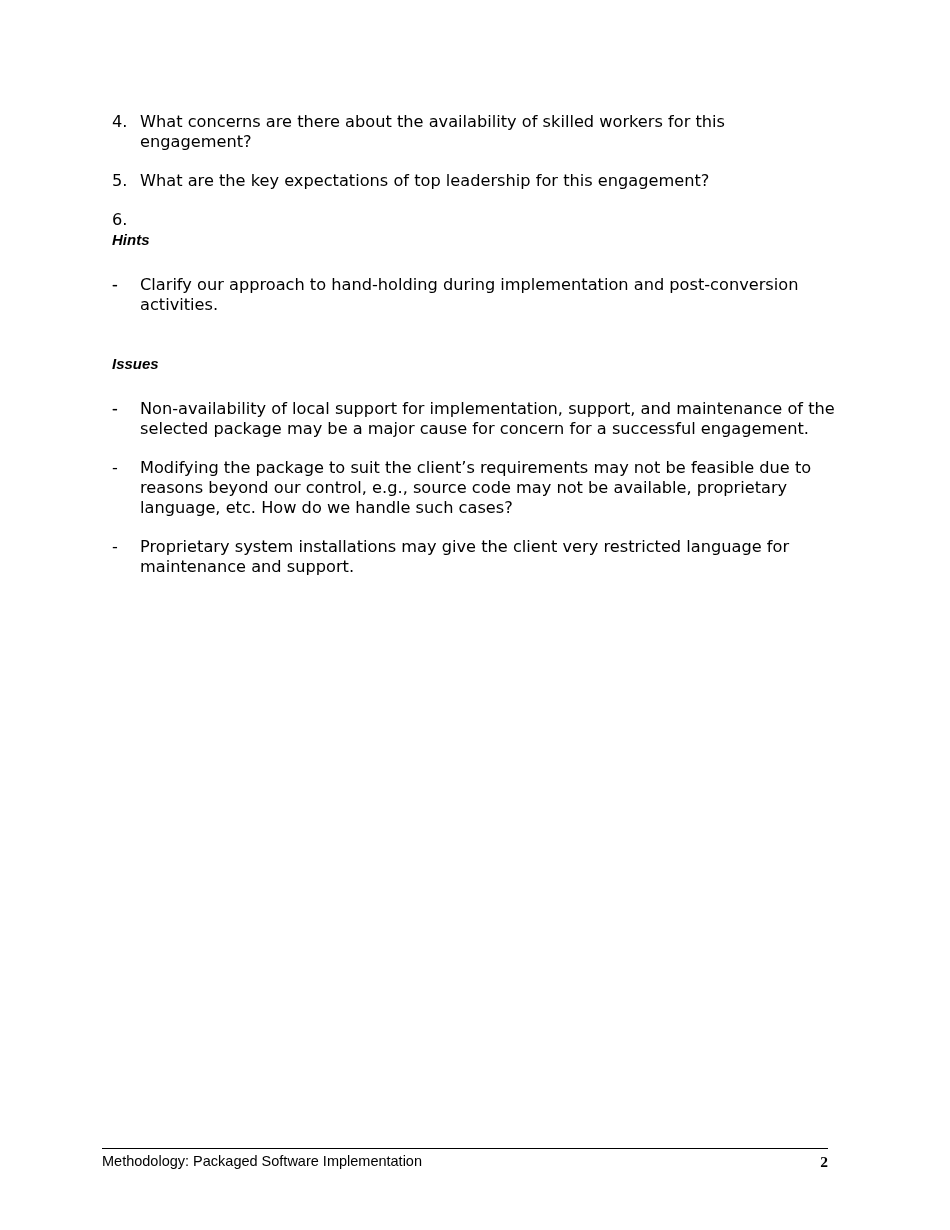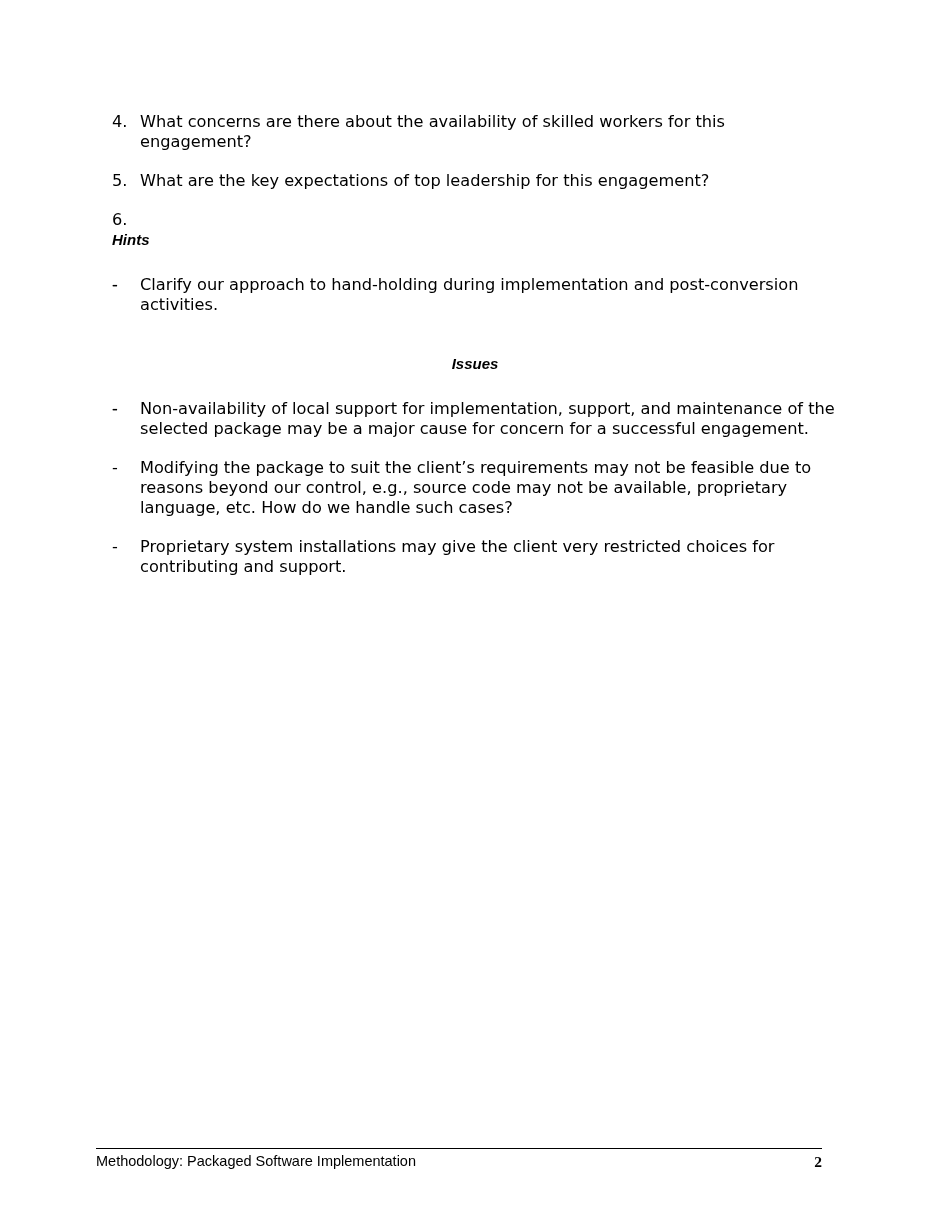--- a/index.html
+++ b/index.html
@@ -36,24 +36,24 @@
     .heading {
       font-family: "Liberation Sans", sans-serif;
       font-style: italic;
       font-weight: bold;
       font-size: 15px;
       line-height: 24px;
       margin: 0;
     }
     #numbered-list { margin-top: 0; }
     #hints-heading { margin-top: 37px; margin-bottom: 23px; }
-    #issues-heading { margin-top: 37px; margin-bottom: 23px; text-align: center; }
+    #issues-heading { margin-top: 37px; margin-bottom: 23px; }
     .footer {
       position: absolute;
-      left: 96px;
+      left: 102px;
       top: 1148px;
       width: 726px;
       border-top: 1px solid #000000;
       padding-top: 4px;
       font-family: "Liberation Sans", sans-serif;
       font-size: 14.5px;
       line-height: 17px;
     }
     .footer .page-num {
       position: absolute;
@@ -102,21 +102,21 @@
     <div class="item">
       <span class="marker">-</span>
       <span>Non-availability of local support for implementation, support, and maintenance of the selected package may be a major cause for concern for a successful engagement.</span>
     </div>
     <div class="item">
       <span class="marker">-</span>
       <span>Modifying the package to suit the client’s requirements may not be feasible due to reasons beyond our control, e.g., source code may not be available, proprietary language, etc. How do we handle such cases?</span>
     </div>
     <div class="item">
       <span class="marker">-</span>
-      <span>Proprietary system installations may give the client very restricted choices for contributing and support.</span>
+      <span>Proprietary system installations may give the client very restricted language for maintenance and support.</span>
     </div>
   </div>
 
 </div>
 
 <div class="footer">
   <span>Methodology: Packaged Software Implementation</span>
   <span class="page-num">2</span>
 </div>
 

